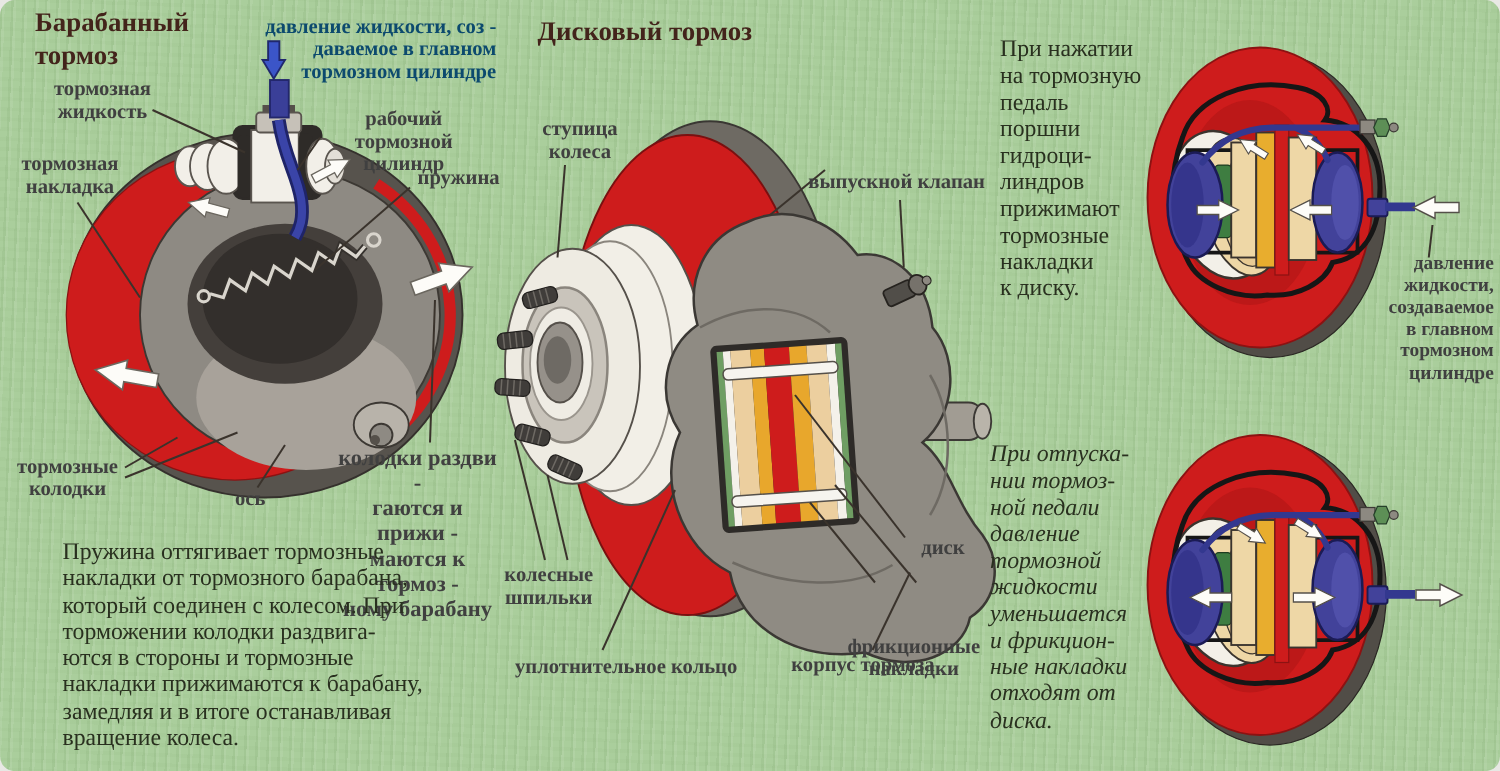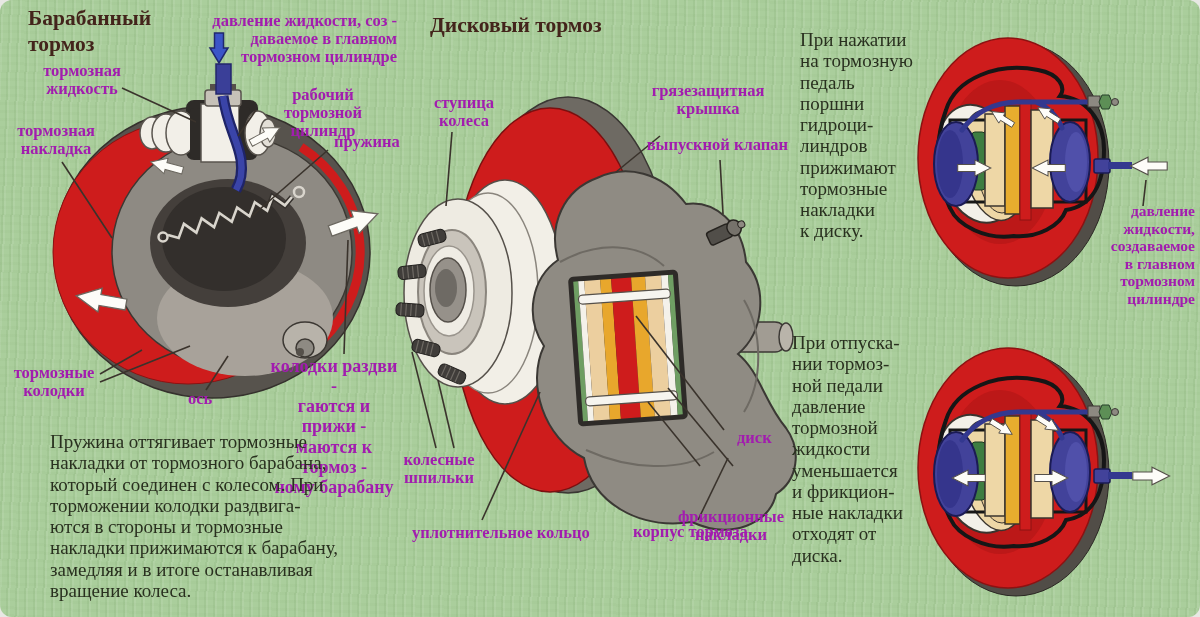--- a/index.html
+++ b/index.html
@@ -10,26 +10,26 @@
   }
   #canvas::before{
     content:"";position:absolute;inset:0;pointer-events:none;
     background:
       repeating-linear-gradient(92deg, rgba(96,138,78,0.10) 0 2px, rgba(255,255,255,0.08) 2px 4px, rgba(0,0,0,0) 4px 9px),
       repeating-linear-gradient(2deg, rgba(120,160,100,0.06) 0 3px, rgba(0,0,0,0) 3px 8px);
   }
   svg#art{position:absolute;left:0;top:0;z-index:1;}
   .lbl{
     position:absolute;z-index:2;font-weight:bold;font-size:16.5px;line-height:1.1;
-    color:#a21caf;white-space:pre-line;
+    color:#404040;white-space:pre-line;
   }
   .center{text-align:center}
   .right{text-align:right}
   .title{font-size:21.5px;line-height:1.2;color:#43241b;}
-  .blue{color:#a21caf;}
+  .blue{color:#0c4a6e;}
   .para{font-weight:normal;font-size:19px;line-height:1.12;color:#29301f;}
   .small{font-size:18px;line-height:1.12;}
   .mpl{font-size:15.5px;line-height:1.13;}
 </style>
 </head>
 <body>
 
 <div id="canvas">
 
 <svg id="art" width="1200" height="617" viewBox="0 0 1200 617">
@@ -222,22 +222,20 @@
 который соединен с колесом. При
 торможении колодки раздвига-
 ются в стороны и тормозные
 накладки прижимаются к барабану,
 замедляя и в итоге останавливая
 вращение колеса.</div>
 
   <div class="lbl title" style="left:430px;top:13px;width:200px;">Дисковый тормоз</div>
   <div class="lbl center" style="left:430px;top:94px;width:68px;">ступица
 колеса</div>
-  <div class="lbl center" style="left:650px;top:82px;width:116px;">грязезащитная
-крышка</div>
   <div class="lbl" style="left:638px;top:136px;width:150px;text-align:right;">выпускной клапан</div>
   <div class="lbl center" style="left:402px;top:451px;width:74px;">колесные
 шпильки</div>
   <div class="lbl" style="left:412px;top:524px;width:190px;">уплотнительное кольцо</div>
   <div class="lbl" style="left:723px;top:429px;margin-left:14px;">диск</div>
   <div class="lbl center" style="left:676px;top:469px;width:110px;margin-top:39px;">фрикционные
 накладки</div>
   <div class="lbl" style="left:633px;top:523px;width:130px;">корпус тормоза</div>
 
   <div class="para" style="position:absolute;z-index:2;left:800px;top:29px;width:150px;white-space:pre-line;">При нажатии
@@ -249,21 +247,21 @@
 прижимают
 тормозные
 накладки
 к диску.</div>
   <div class="lbl mpl right" style="left:1095px;top:202px;width:100px;">давление
 жидкости,
 создаваемое
 в главном
 тормозном
 цилиндре</div>
-  <div class="para" style="position:absolute;z-index:2;left:792px;top:332px;width:155px;white-space:pre-line;">При отпуска-
+  <div class="para" style="position:absolute;z-index:2;left:792px;top:353px;width:155px;white-space:pre-line;font-style:italic;">При отпуска-
 нии тормоз-
 ной педали
 давление
 тормозной
 жидкости
 уменьшается
 и фрикцион-
 ные накладки
 отходят от
 диска.</div>

